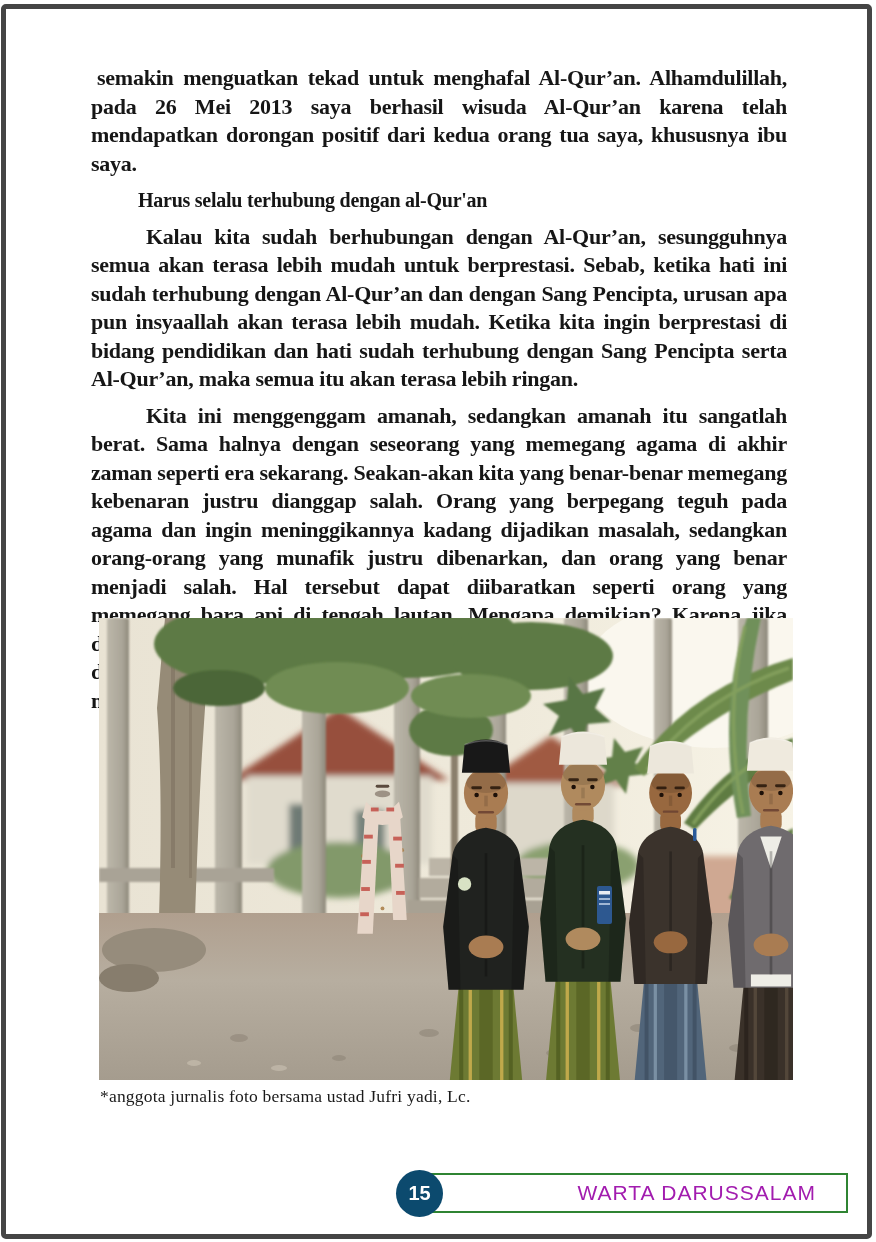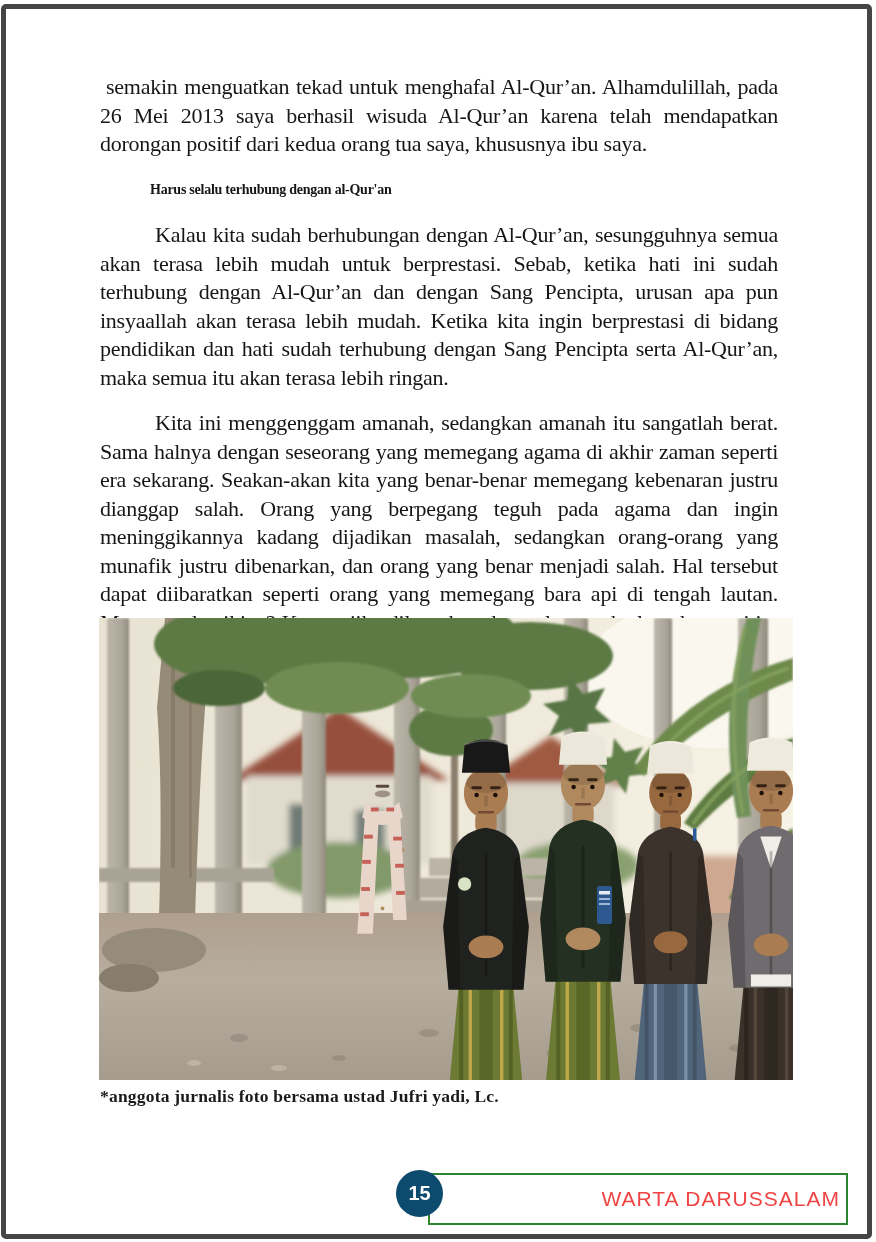--- a/index.html
+++ b/index.html
@@ -8,41 +8,41 @@
     font-family:"Liberation Serif","DejaVu Serif",serif;color:#161616;overflow:hidden;
   }
   .frame{
     position:absolute;left:1px;top:4px;right:4px;bottom:3px;
     border:5px solid #454545;border-radius:5px;pointer-events:none;
   }
   .text-block{
     position:absolute;left:83px;top:56px;width:712px;
     font-size:22px;line-height:28.5px;text-align:justify;letter-spacing:-0.25px;
   }
-  .text-block p{margin:17px;}
+  .text-block p{margin:8px;font-weight:bold;}
   .lead{text-indent:6px;}
   .indent{text-indent:55px;}
   .subhead{
-    margin:12px;padding-left:55px;font-weight:bold;font-size:14px;line-height:28.5px;
+    margin:0;padding-left:55px;font-weight:bold;font-size:20px;line-height:28.5px;
     text-align:left;letter-spacing:-0.25px;
   }
   .photo{
     position:absolute;left:99px;top:618px;width:694px;height:462px;display:block;
   }
   .caption{
     position:absolute;left:100px;top:1085px;width:600px;
-    font-size:17.5px;line-height:22px;color:#1a1a1a;letter-spacing:0.2px;font-weight:700;
+    font-size:17.5px;line-height:22px;color:#1a1a1a;letter-spacing:0.2px;font-weight:400;
     text-align:left;
   }
   .footer-box{
-    position:absolute;left:428px;top:1173px;width:420px;height:52px;
+    position:absolute;left:428px;top:1173px;width:420px;height:40px;
     border:2px solid #2f8432;box-sizing:border-box;background:#ffffff;
-    display:flex;align-items:center;justify-content:flex-end;padding-right:6px;
+    display:flex;align-items:center;justify-content:flex-end;padding-right:30px;
     font-family:"Liberation Sans","DejaVu Sans",sans-serif;font-size:21px;
-    letter-spacing:1px;color:#ef4444;z-index:1;
+    letter-spacing:1px;color:#a21caf;z-index:1;
   }
   .page-number{
     position:absolute;left:396px;top:1170px;width:47px;height:47px;border-radius:50%;
     background:#0c4a6e;color:#ffffff;display:flex;align-items:center;justify-content:center;
     font-family:"Liberation Sans","DejaVu Sans",sans-serif;font-weight:bold;font-size:20px;
     z-index:2;
   }
   
   .p1{--cap:#181818;--jacket:#20221f;--sarong:#6d7a33;--sarong-dark:#4c581c;--sarong-accent:#c9ae4e;--skin:#a97c52;--badge:#d8e2c4;}
   .p2{--cap:#ece7db;--jacket:#243021;--sarong:#6d7a33;--sarong-dark:#4c581c;--sarong-accent:#c9ae4e;--skin:#b08a5e;}

